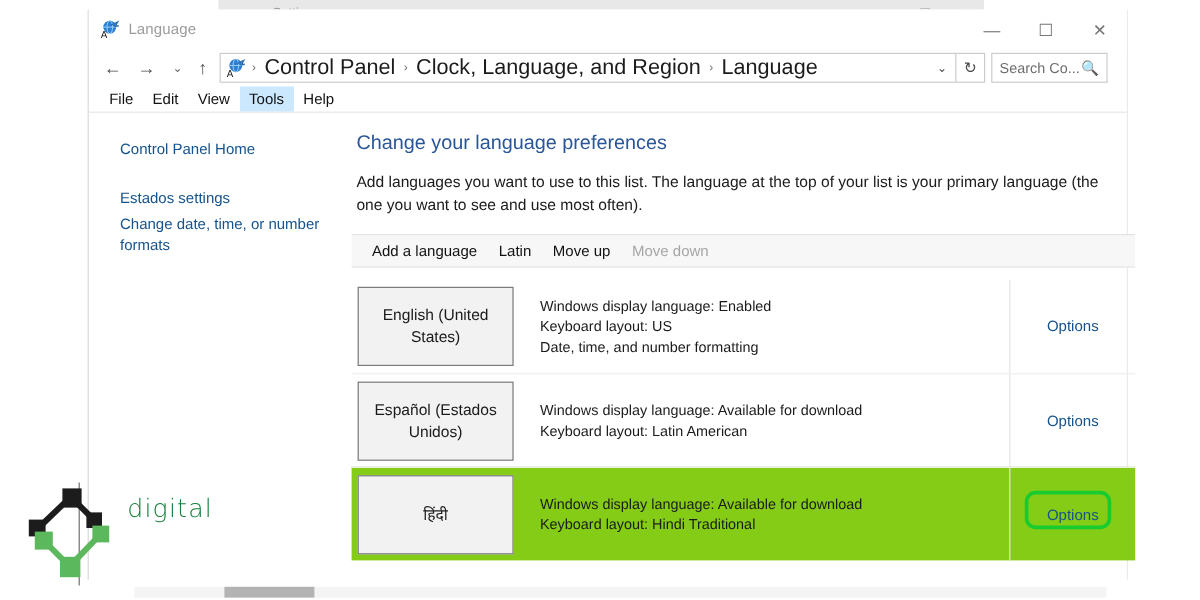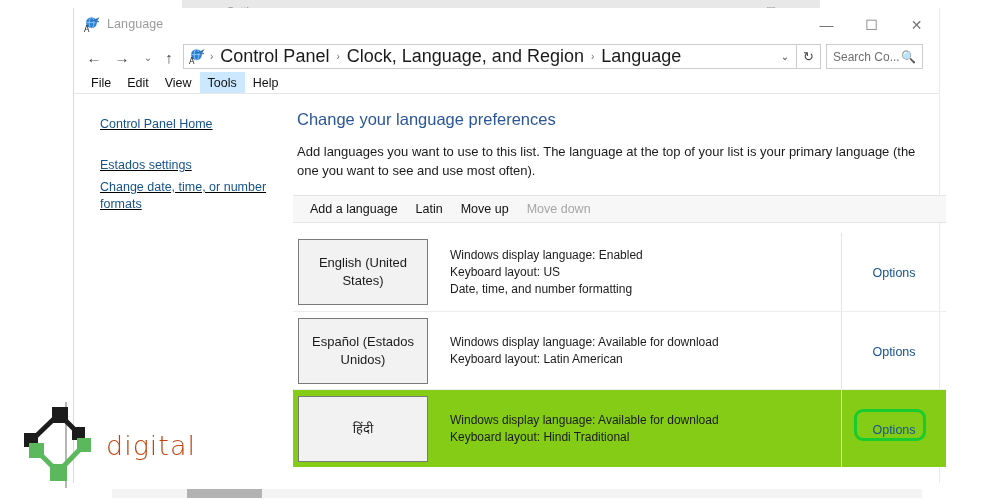--- a/index.html
+++ b/index.html
@@ -95,21 +95,21 @@
     position: relative; height: 22px; display: flex; align-items: stretch;
     padding-left: 9px; border-bottom: 1px solid #e6e6e6;
   }
   .menuitem {
     font-size: 12.5px; color: #111111; padding: 2px 8px; line-height: 18px;
   }
   .menuitem.active { background: #cce8ff; }
 
   
   .cp-body { position: relative; height: 389px; display: flex; }
-  .cp-left { width: 209px; flex: 0 0 auto; padding-top: 22px; text-decoration: underline; }
+  .cp-left { width: 209px; flex: 0 0 auto; padding-top: 22px; }
   .cp-left a {
     display: block; font-size: 12.5px; color: #16538c; text-decoration: none;
     padding: 0 10px 0 26px; line-height: 17px;
   }
   .cp-left .sp-1 { margin-bottom: 24px; }
   .cp-left .sp-2 { margin-bottom: 5px; }
 
   .cp-right { flex: 1 1 auto; padding: 0 0 0 5px; position: relative; }
   .pg-title {
     font-size: 16.5px; color: #2a5699; font-weight: normal;
@@ -170,22 +170,22 @@
   
   .logo { position: absolute; left: 14px; top: 400px; width: 200px; height: 92px; }
   .logo-text-wrap {
     position: absolute; left: 92px; top: 12px; color: #3c3c3c;
   }
   .logo-plaza {
     font-size: 28px; letter-spacing: 2px; line-height: 30px; color: #3a3a3a;
     font-family: "DejaVu Sans", sans-serif; font-weight: 300;
   }
   .logo-digital {
-    font-size: 27px; letter-spacing: 1px; line-height: 24px; color: #c2410c;
-    font-family: "DejaVu Sans", sans-serif; font-weight: 300; margin-top: 22px;
+    font-size: 21px; letter-spacing: 1px; line-height: 24px; color: #15803d;
+    font-family: "DejaVu Sans", sans-serif; font-weight: 300;
   }
 </style>
 </head>
 <body>
 
 <div id="root">
 
   <div class="settings-win">
     <div class="settings-back">←</div>
     <div class="settings-title">Settings</div>

